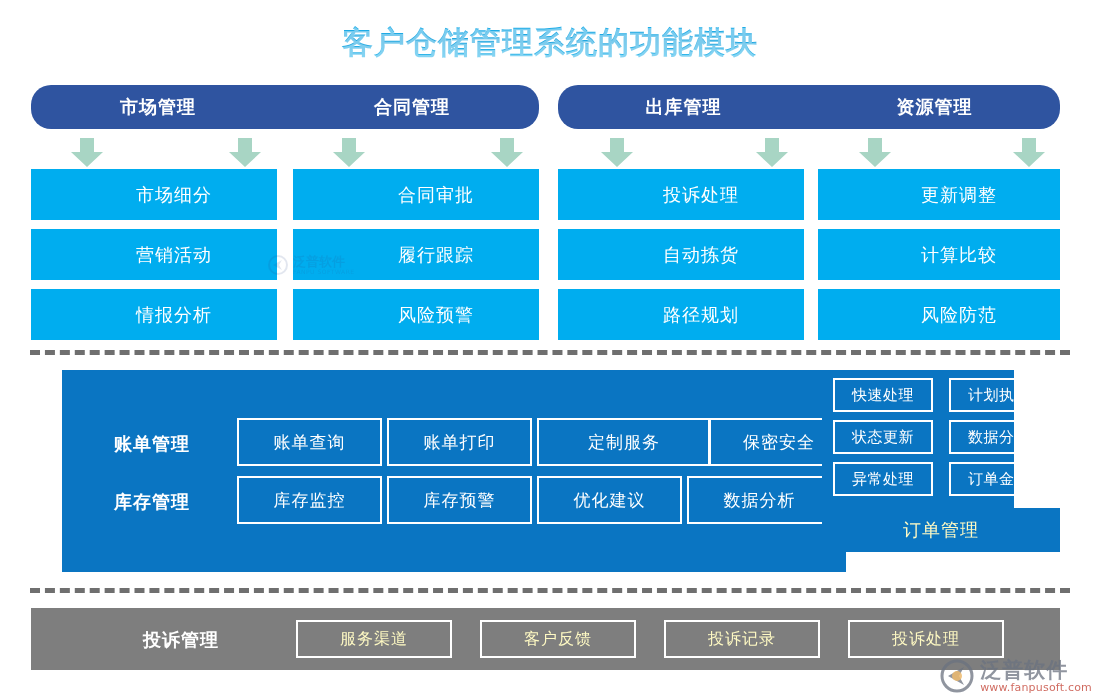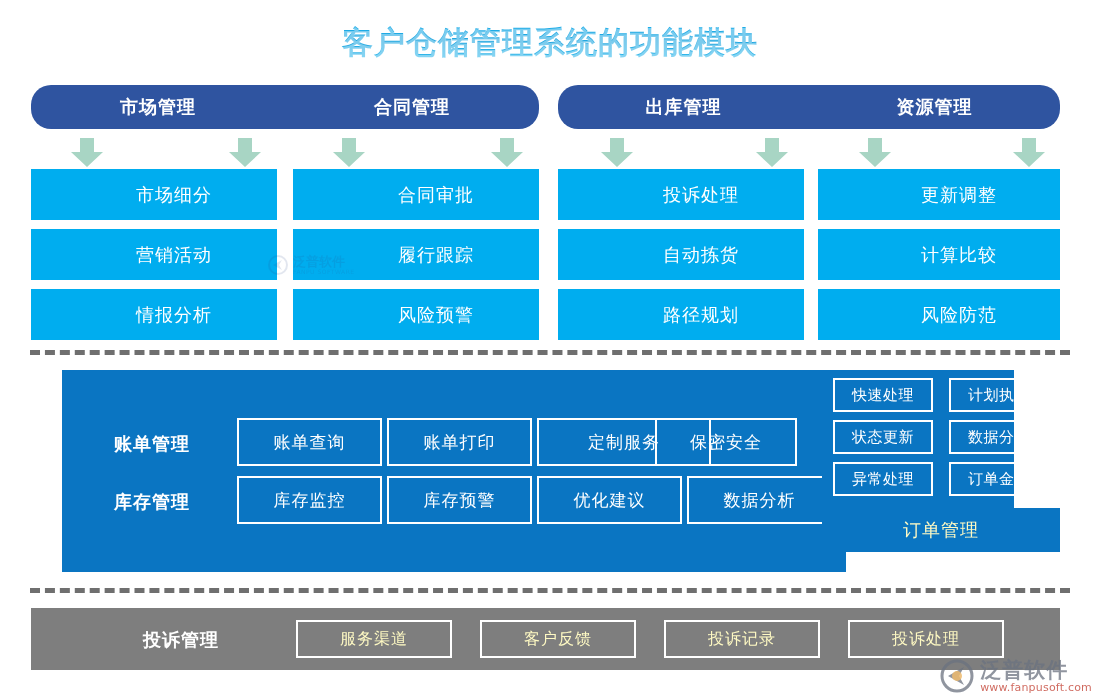--- a/index.html
+++ b/index.html
@@ -225,21 +225,21 @@
 
   <div class="dash" id="dash1"></div>
 
   <div id="mid-panel">
     <div class="mid-rowlabel" style="left:10px; top:62px">账单管理</div>
     <div class="mid-rowlabel" style="left:10px; top:120px">库存管理</div>
 
     <div class="mid-box" style="left:175px; top:48px; width:145px">账单查询</div>
     <div class="mid-box" style="left:325px; top:48px; width:145px">账单打印</div>
     <div class="mid-box" style="left:475px; top:48px; width:174px">定制服务</div>
-    <div class="mid-box" style="left:593px; top:48px; width:142px">保密安全</div>
+    <div class="mid-box" style="left:646px; top:48px; width:142px">保密安全</div>
 
     <div class="mid-box" style="left:175px; top:106px; width:145px">库存监控</div>
     <div class="mid-box" style="left:325px; top:106px; width:145px">库存预警</div>
     <div class="mid-box" style="left:475px; top:106px; width:145px">优化建议</div>
     <div class="mid-box" style="left:625px; top:106px; width:145px">数据分析</div>
   </div>
 
   <div id="right-cluster">
     <div class="small-box" style="left:11px; top:8px">快速处理</div>
     <div class="small-box" style="left:11px; top:50px">状态更新</div>

